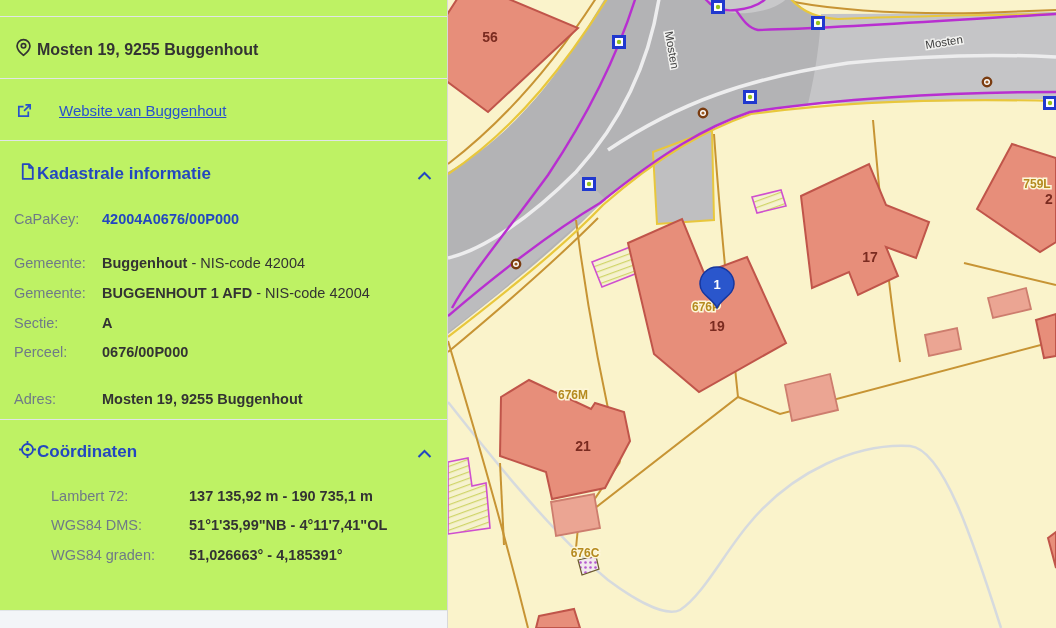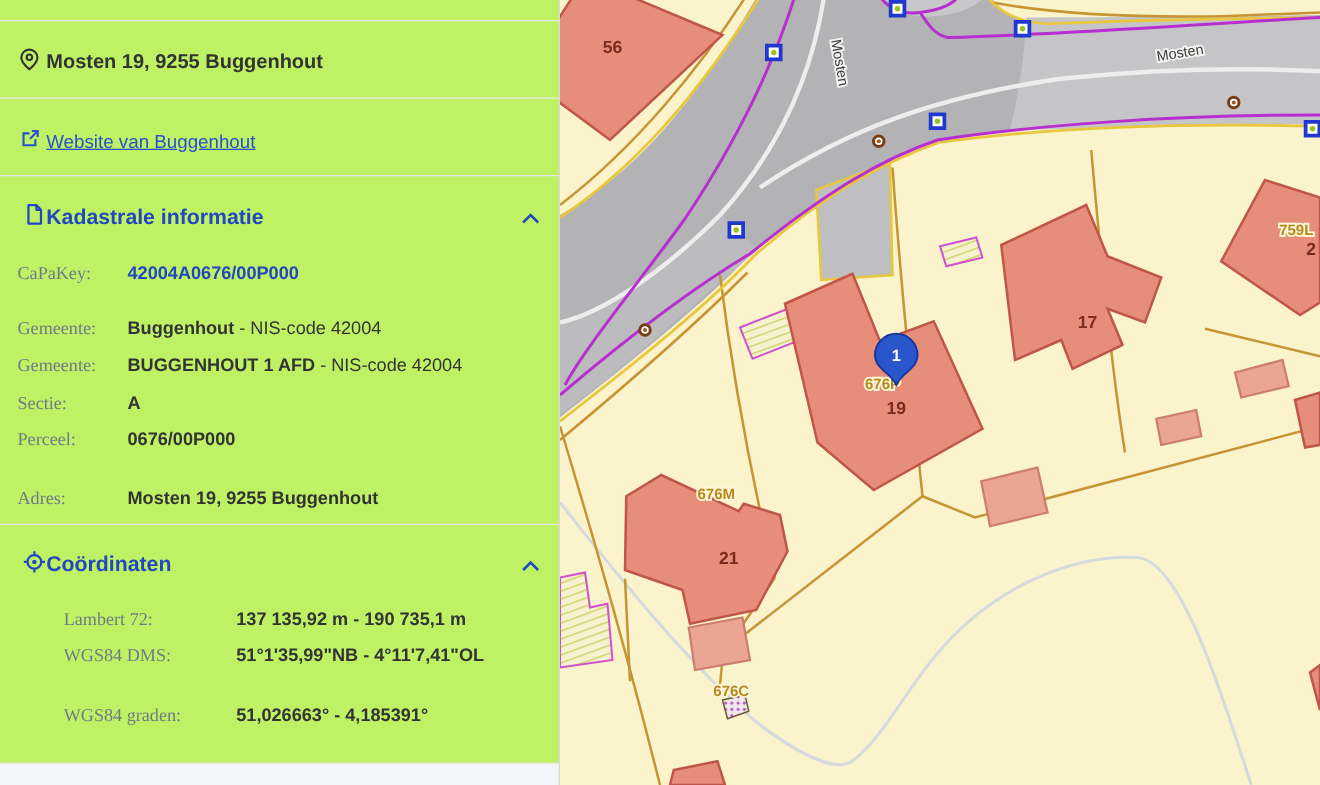--- a/index.html
+++ b/index.html
@@ -4,27 +4,27 @@
 <style>
   html,body{margin:0;padding:0;background:#fff;}
   .screen{position:relative;width:1056px;height:628px;overflow:hidden;
           font-family:"Liberation Sans",sans-serif;background:#fff;}
   
   .panel{position:absolute;left:0;top:0;width:448px;height:628px;background:#bef264;
          border-right:1px solid #d8d8d8;box-sizing:border-box;}
   .divider{position:absolute;left:0;width:447px;height:1px;background:#e1e5e8;}
   .addr-row{position:absolute;left:14px;top:38px;display:flex;align-items:center;gap:4px;}
   .addr-text{font-size:16px;font-weight:bold;color:#333;}
-  .link-row{position:absolute;left:16px;top:102px;display:flex;align-items:center;gap:4px;}
+  .link-row{position:absolute;left:16px;top:102px;display:flex;align-items:flex-start;gap:26px;}
   .link{font-size:15px;color:#2852cc;text-decoration:underline;cursor:pointer;}
   .sec-head{position:absolute;left:18px;display:flex;align-items:center;cursor:pointer;}
   .sec-title{font-size:17px;font-weight:bold;color:#2347c0;}
   .chev{position:absolute;left:417px;}
   .k-row{position:absolute;left:14px;font-size:14.5px;color:#333;white-space:nowrap;}
-  .k-row .lbl{display:inline-block;width:88px;color:#6f7a87;font-weight:normal;font-family:Liberation Serif, serif;}
+  .k-row .lbl{display:inline-block;width:88px;color:#6f7a87;font-weight:normal;}
   .c-row .lbl{width:138px;margin-left:37px;}
   .val-b{font-weight:bold;color:#333;}
   .val-link{font-weight:bold;color:#2347c0;cursor:pointer;margin-top:46px;}
   .extra{color:#333;}
   .bottom-strip{position:absolute;left:0;top:611px;width:447px;height:17px;background:#f3f5f8;}
   
   .map{position:absolute;left:448px;top:0;width:608px;height:628px;}
   .map svg{display:block;}
   text{font-family:"Liberation Sans",sans-serif;}
   .street-lbl{font-size:11.5px;fill:#3d3d3d;paint-order:stroke;stroke:#f2f2f0;stroke-width:3px;font-weight:normal;}
@@ -116,21 +116,21 @@
           <path d="M1.5,8 L7.5,2 L13.5,8" fill="none" stroke="#2347c0" stroke-width="2"></path>
         </svg>
     </span>
 
     <div class="k-row c-row" style="top:488px">
       <span class="lbl">Lambert 72:</span><span class="val-b">137 135,92 m - 190 735,1 m</span>
     </div>
     <div class="k-row c-row" style="top:517px">
       <span class="lbl">WGS84 DMS:</span><span class="val-b">51°1'35,99"NB - 4°11'7,41"OL</span>
     </div>
-    <div class="k-row c-row" style="top:565px">
+    <div class="k-row c-row" style="top:547px">
       <span class="lbl">WGS84 graden:</span><span class="val-b">51,026663° - 4,185391°</span>
     </div>
 
     <div class="divider" style="top:610px"></div>
     <div class="bottom-strip"></div>
   </div>
 
   <div class="map">
     <svg width="608" height="628" viewBox="0 0 608 628">
       <defs>

